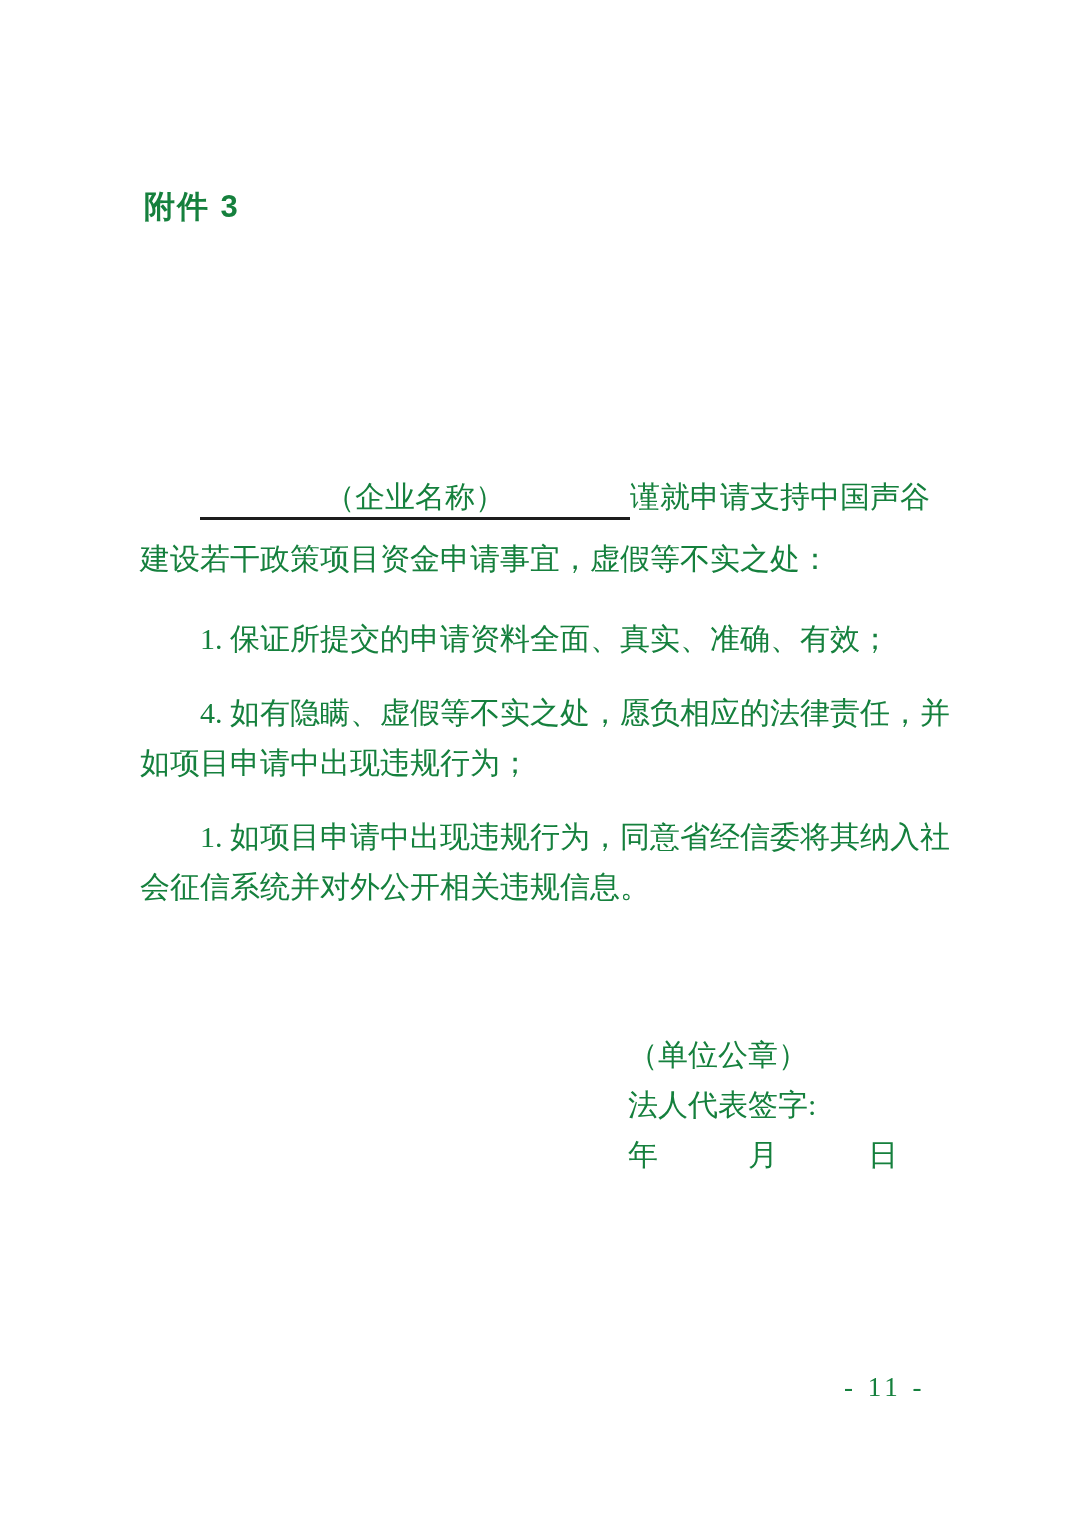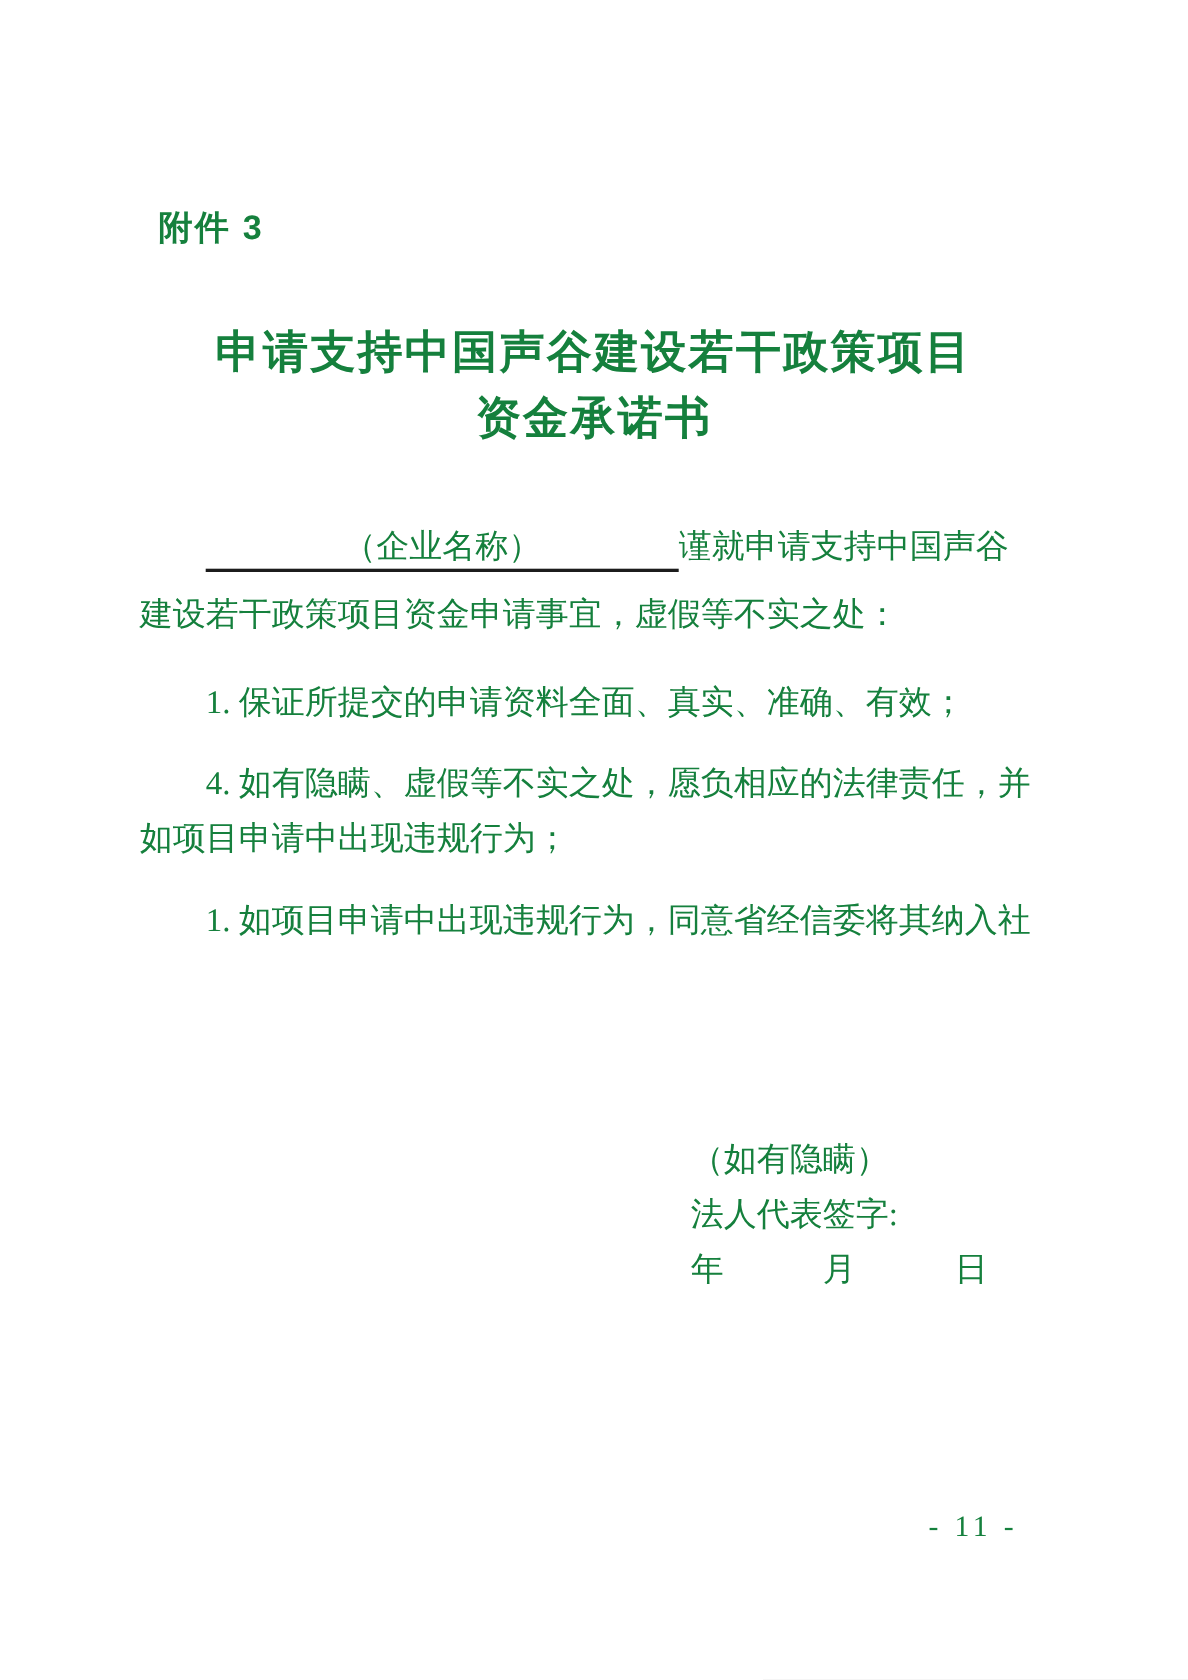--- a/index.html
+++ b/index.html
@@ -37,21 +37,21 @@
     font-weight: 700;
     font-size: 41px;
     line-height: 60px;
     letter-spacing: 2px;
   }
   .title .title-line {
     display: block;
   }
   .doc-body {
     position: absolute;
-    left: 127px;
+    left: 140px;
     top: 466px;
     width: 812px;
     font-size: 30px;
   }
   .opening .line {
     line-height: 62px;
     white-space: nowrap;
   }
   .indent {
     padding-left: 60px;
@@ -90,24 +90,20 @@
     white-space: nowrap;
   }
 </style>
 </head>
 <body>
 
 <div class="page">
 
   <div class="attachment">附件 3</div>
 
-  <h1 class="title">
-    <span class="title-line">申请支持中国声谷建设若干政策项目</span>
-    <span class="title-line">资金承诺书</span>
-  </h1>
 
   <div class="doc-body">
 
     <div class="opening">
       <div class="line indent">
         <span class="blank">
           <span>（企业名称）</span>
         </span><span>谨就申请支持中国声谷</span>
       </div>
       <div class="line">建设若干政策项目资金申请事宜，虚假等不实之处：</div>
@@ -117,25 +113,26 @@
       <div class="line indent">1. 保证所提交的申请资料全面、真实、准确、有效；</div>
     </div>
 
     <div class="commit-item">
       <div class="line indent">4. 如有隐瞒、虚假等不实之处，愿负相应的法律责任，并</div>
       <div class="line">如项目申请中出现违规行为；</div>
     </div>
 
     <div class="commit-item">
       <div class="line indent">1. 如项目申请中出现违规行为，同意省经信委将其纳入社</div>
+      <div class="line">会征信系统并对外公开相关违规信息。</div>
     </div>
 
   </div>
 
   <div class="signature">
-    <div class="sig-line">（如有隐瞒）</div>
+    <div class="sig-line">（单位公章）</div>
     <div class="sig-line">法人代表签字:</div>
     <div class="sig-line">年　　　月　　　日</div>
   </div>
 
   <div class="page-number">- 11 -</div>
 
 </div>
 
 </body></html>

